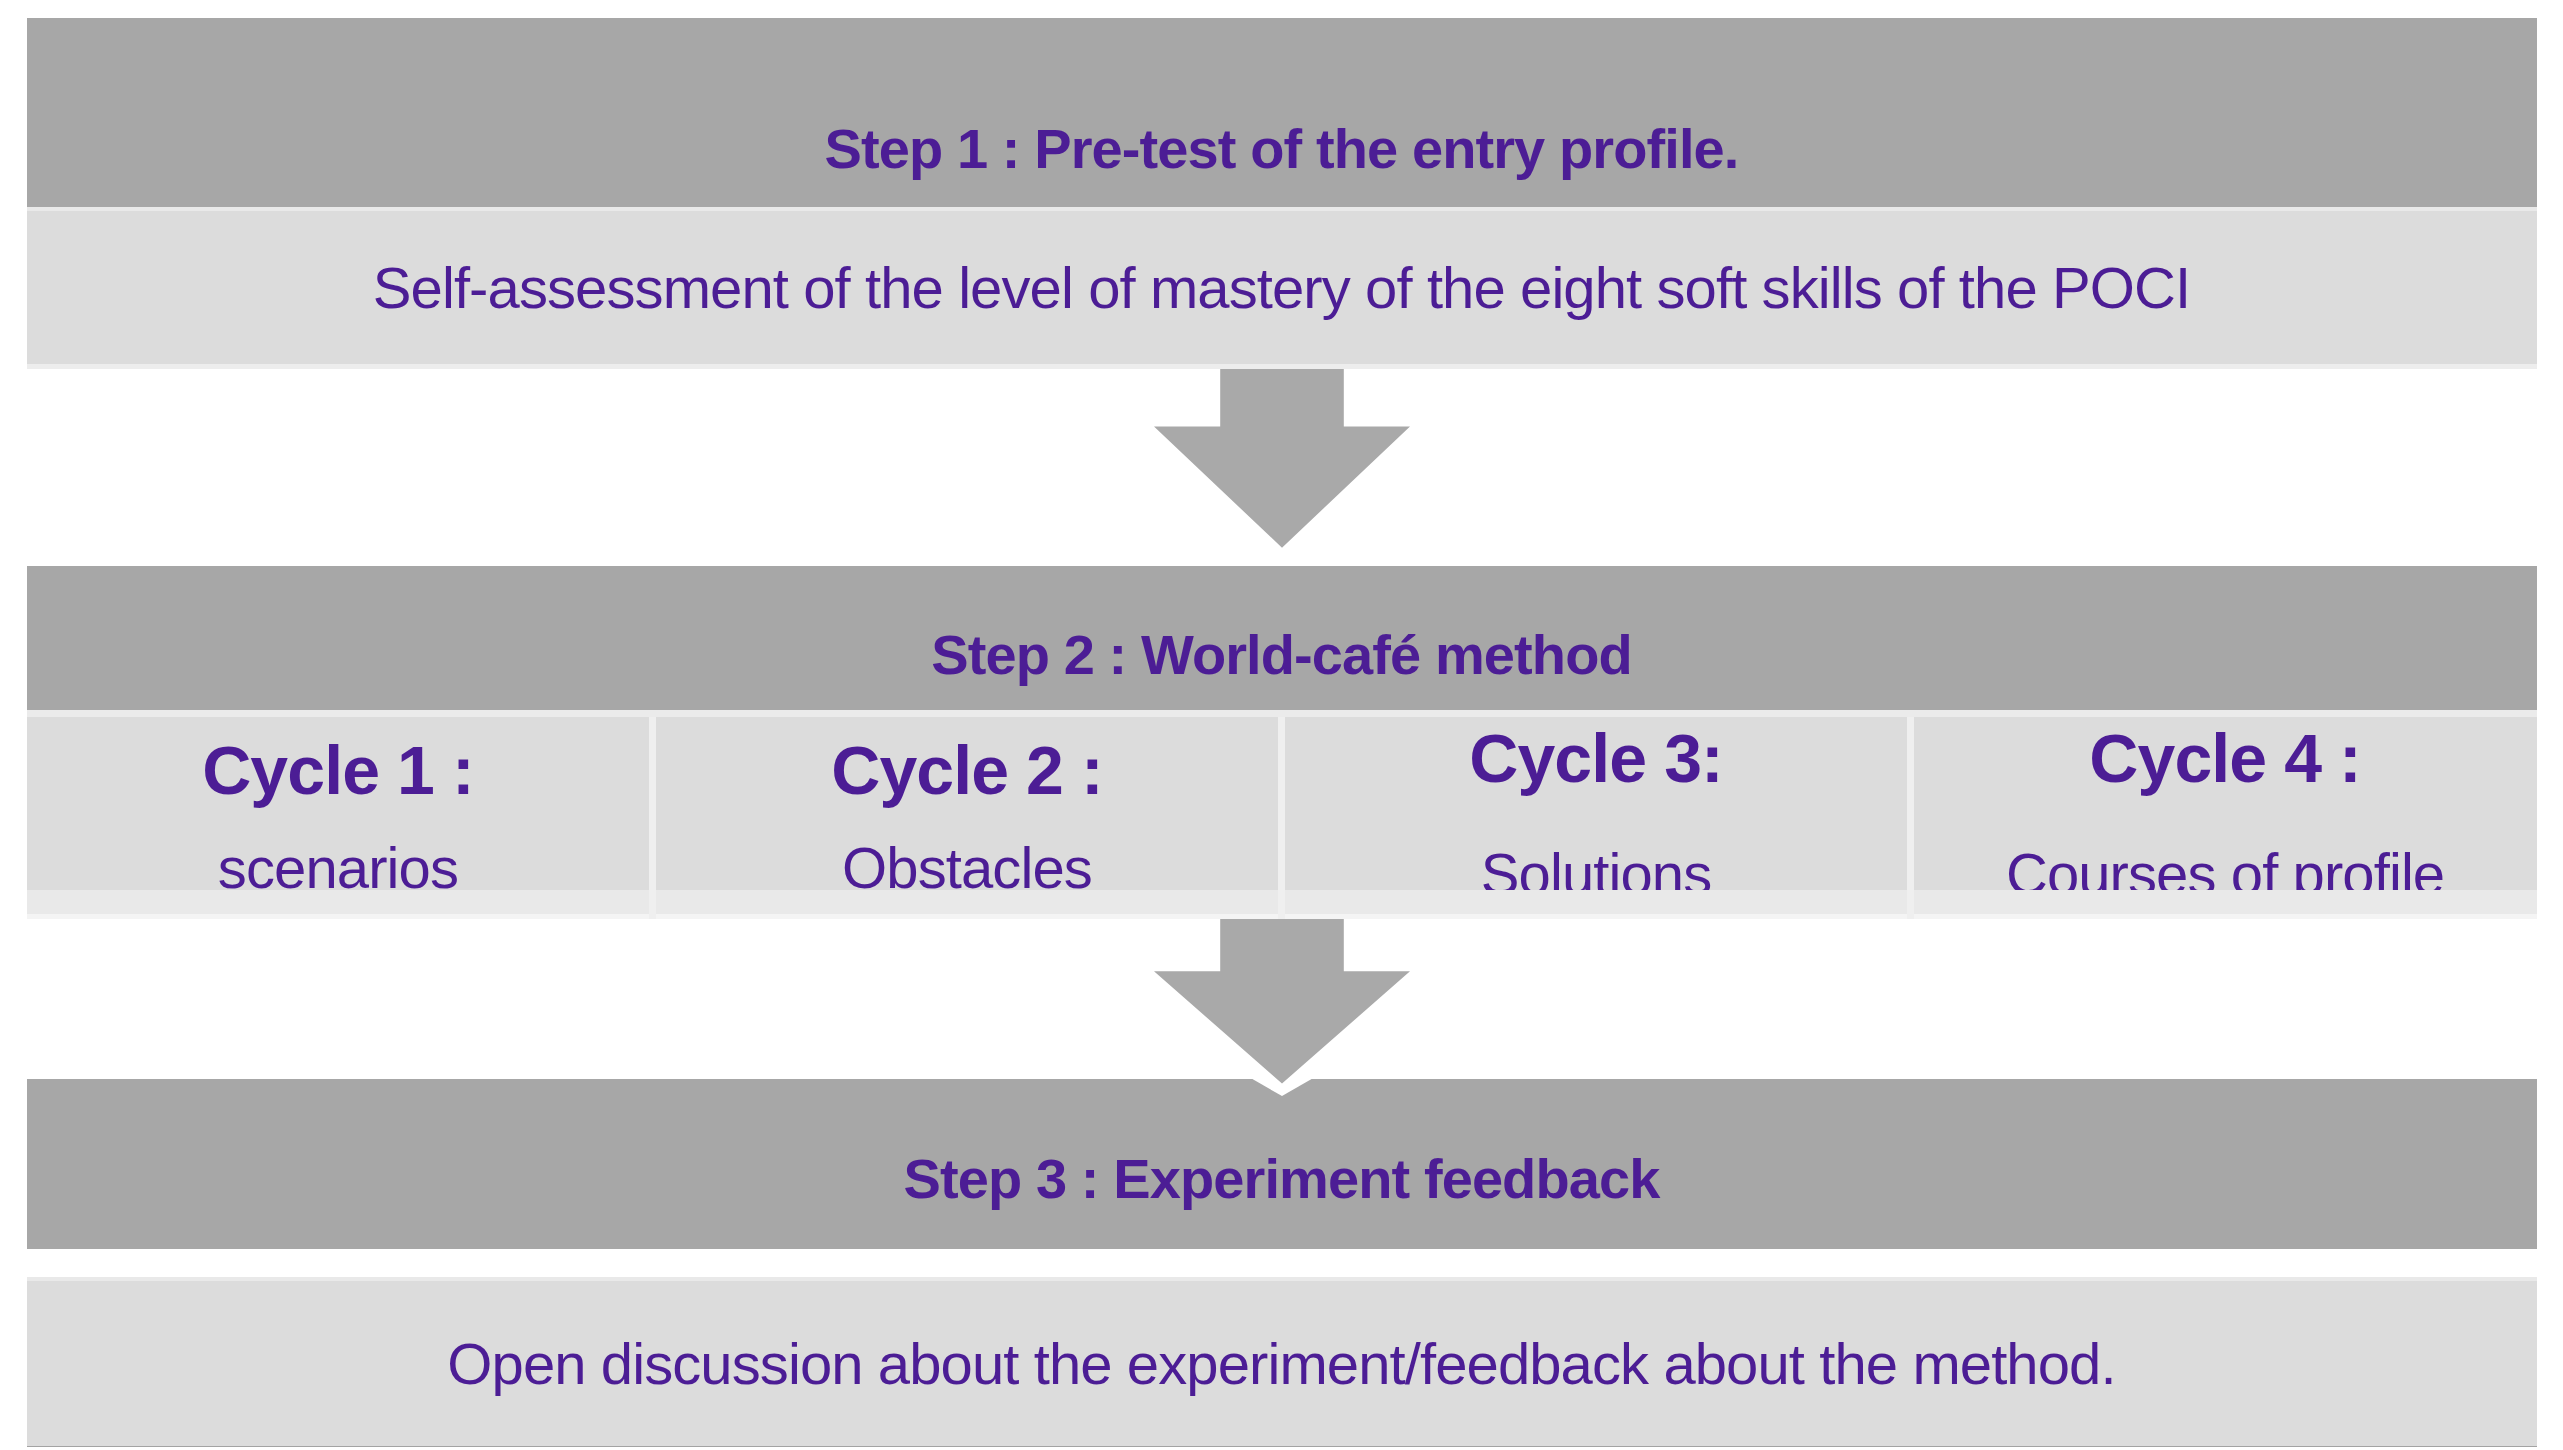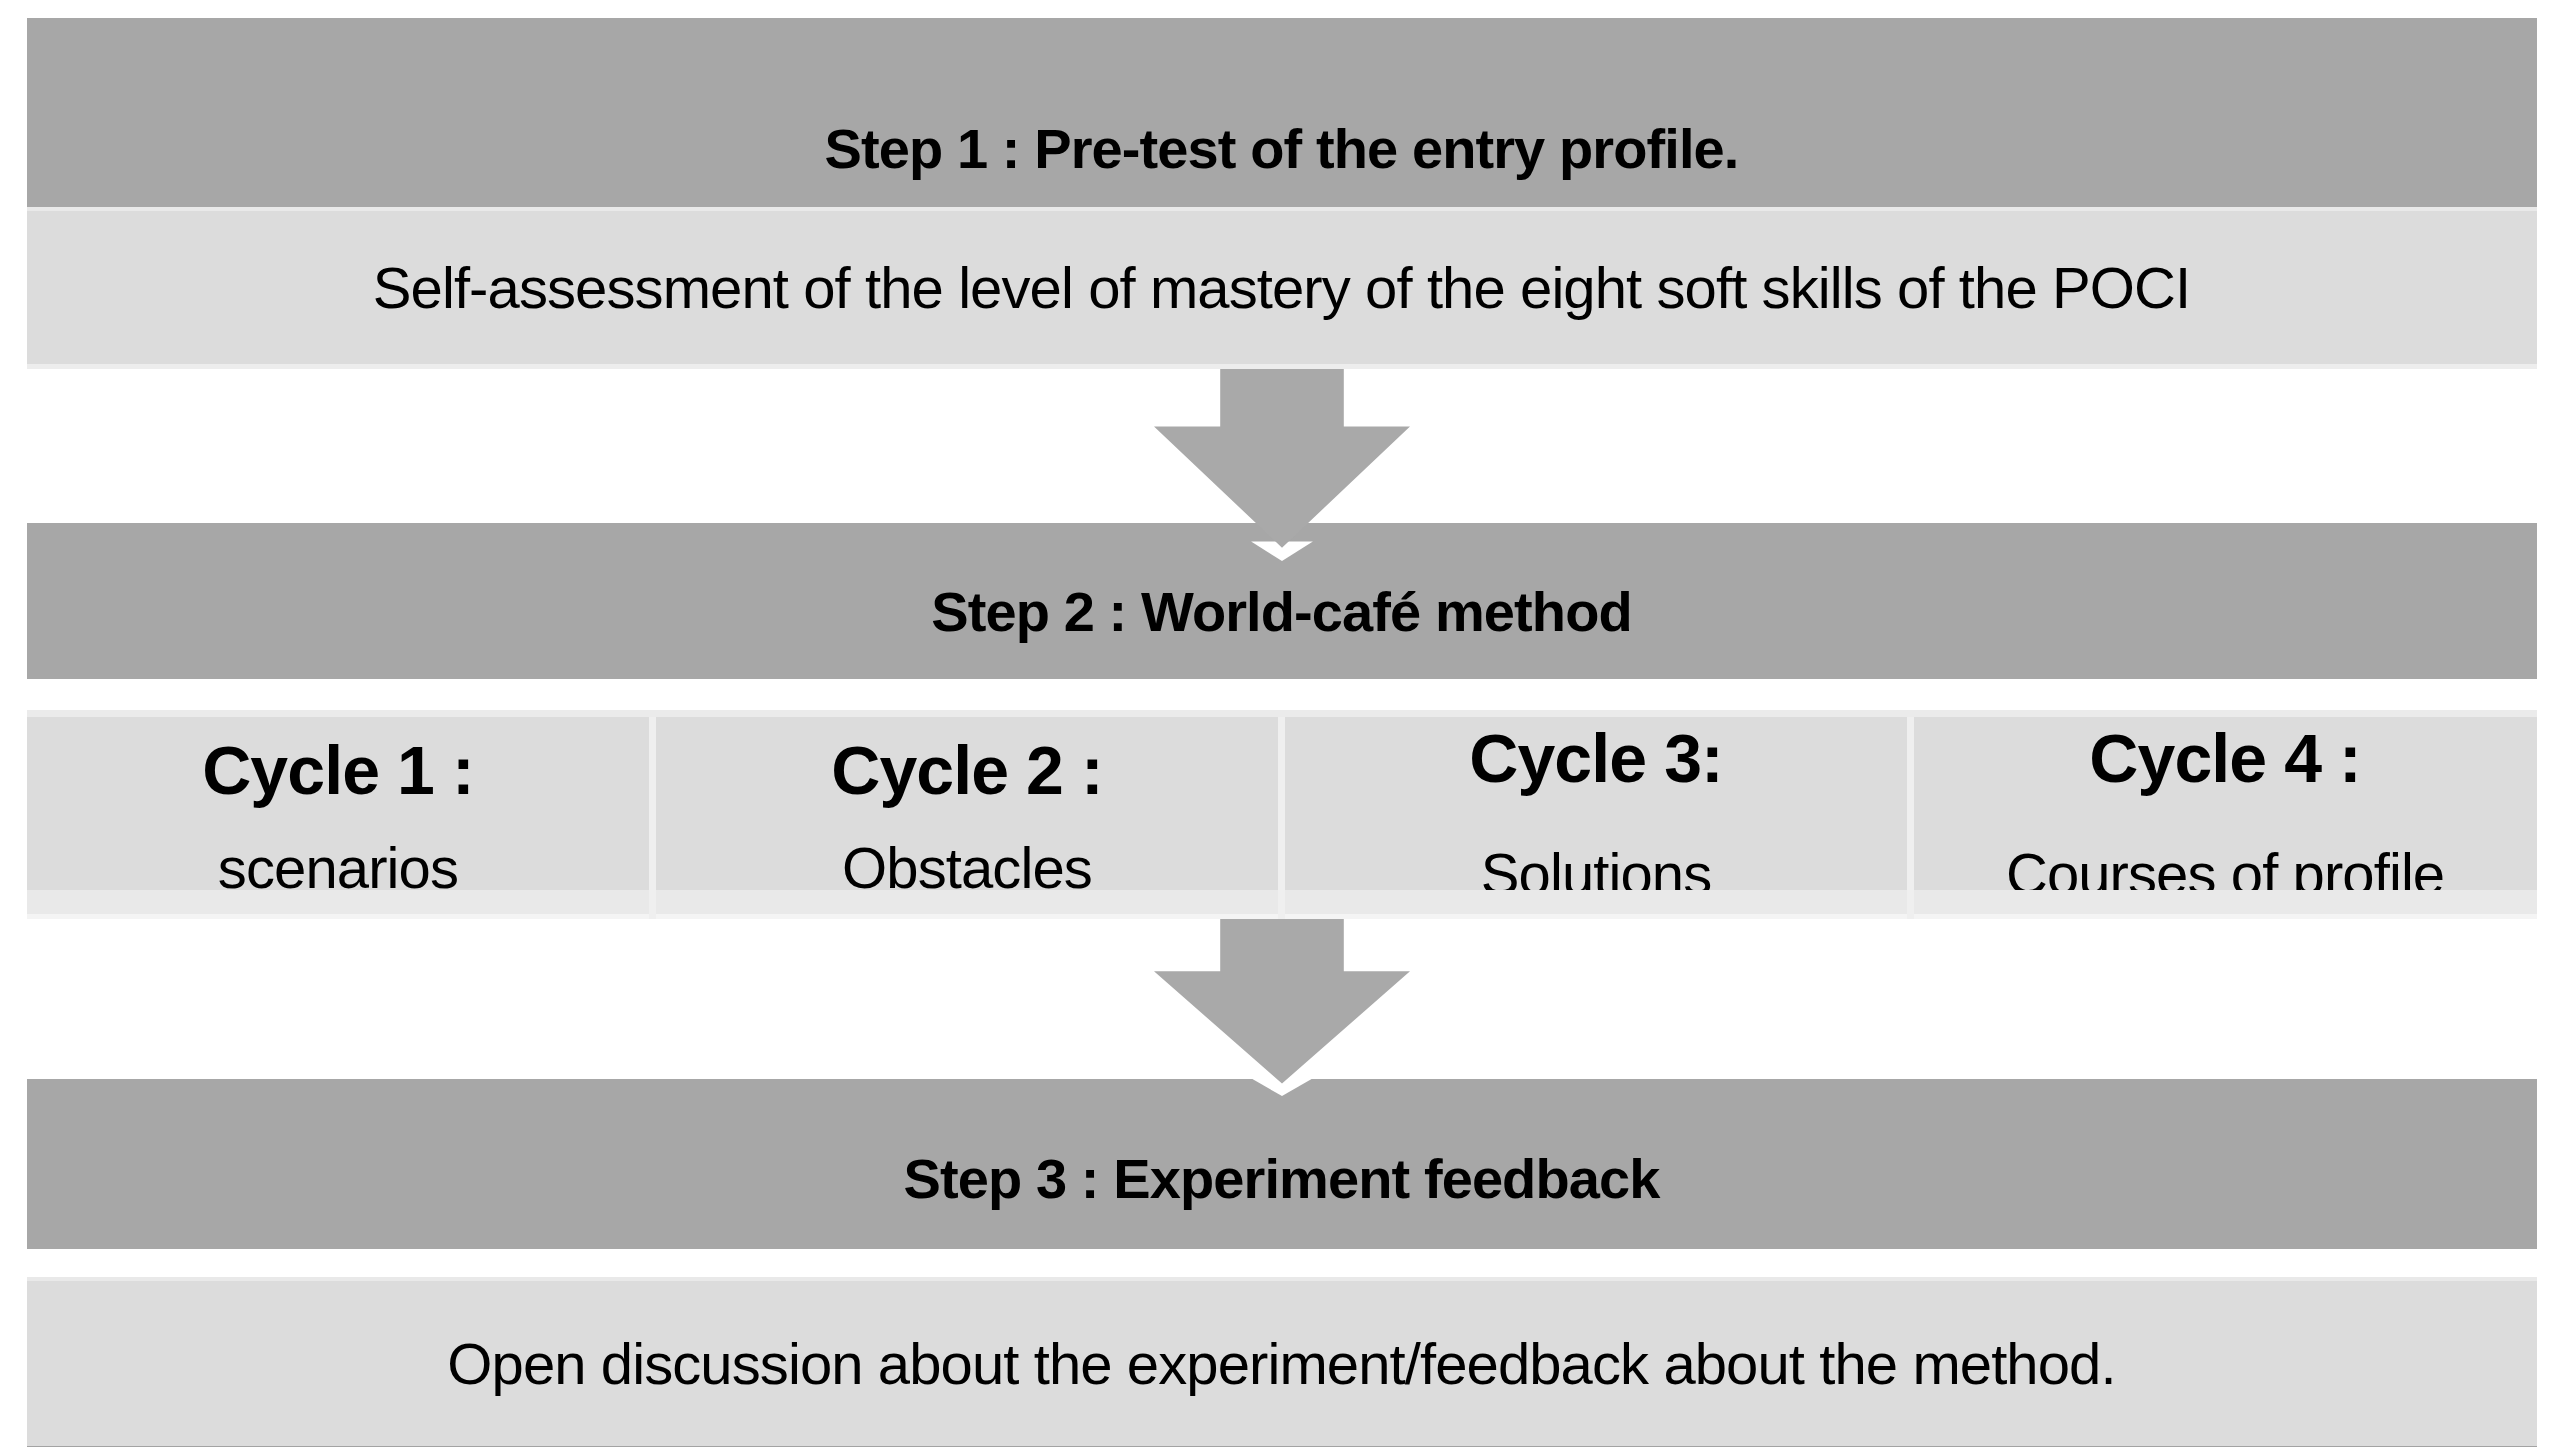--- a/index.html
+++ b/index.html
@@ -1,31 +1,31 @@
 <!DOCTYPE html>
 <html style="--color-header: #a7a7a7; --color-body: #dcdcdc; --color-strip: #e9e9e9; --color-arrow: #a9a9a9;font-size:14px"><head>
 <meta charset="utf-8">
 <style>
   html,body{margin:0;padding:0;background:#ffffff;}
   #canvas{
     position:relative;width:2563px;height:1450px;background:#ffffff;overflow:hidden;
-    font-family:"Liberation Sans","DejaVu Sans",sans-serif;color:#000000;
+    font-family:"Liberation Sans","DejaVu Sans",sans-serif;color:#4c1d95;
     letter-spacing:-0.9px;
   }
   .band{
     position:absolute;left:26.5px;width:2510px;box-sizing:border-box;
     display:flex;align-items:center;justify-content:center;text-align:center;
   }
   .hdr{background:var(--color-header,#a7a7a7);font-weight:700;font-size:56px;}
   .body-band{background:var(--color-body,#dcdcdc);font-size:58px;text-align:right;}
 
   #s1h{top:17.7px;height:190px;padding-top:71px;}
   #s1b{top:207px;height:162px;border-top:4.4px solid #e9e9e9;border-bottom:5.3px solid #ededed;}
 
-  #s2h{top:523px;height:156px;padding-top:20px;}
+  #s2h{top:566px;height:156px;padding-top:20px;}
 
   #cycles{
     position:absolute;left:26.5px;top:710px;width:2510px;height:209px;box-sizing:border-box;
     background:#efefef;border-top:7px solid #ebebeb;
     display:flex;gap:6.2px;
   }
   .cycle-col{flex:1;display:flex;flex-direction:column;min-width:0;}
   .cycle-cell{
     height:173px;background:var(--color-body,#dcdcdc);box-sizing:border-box;
     display:flex;flex-direction:column;align-items:center;justify-content:center;text-align:center;

